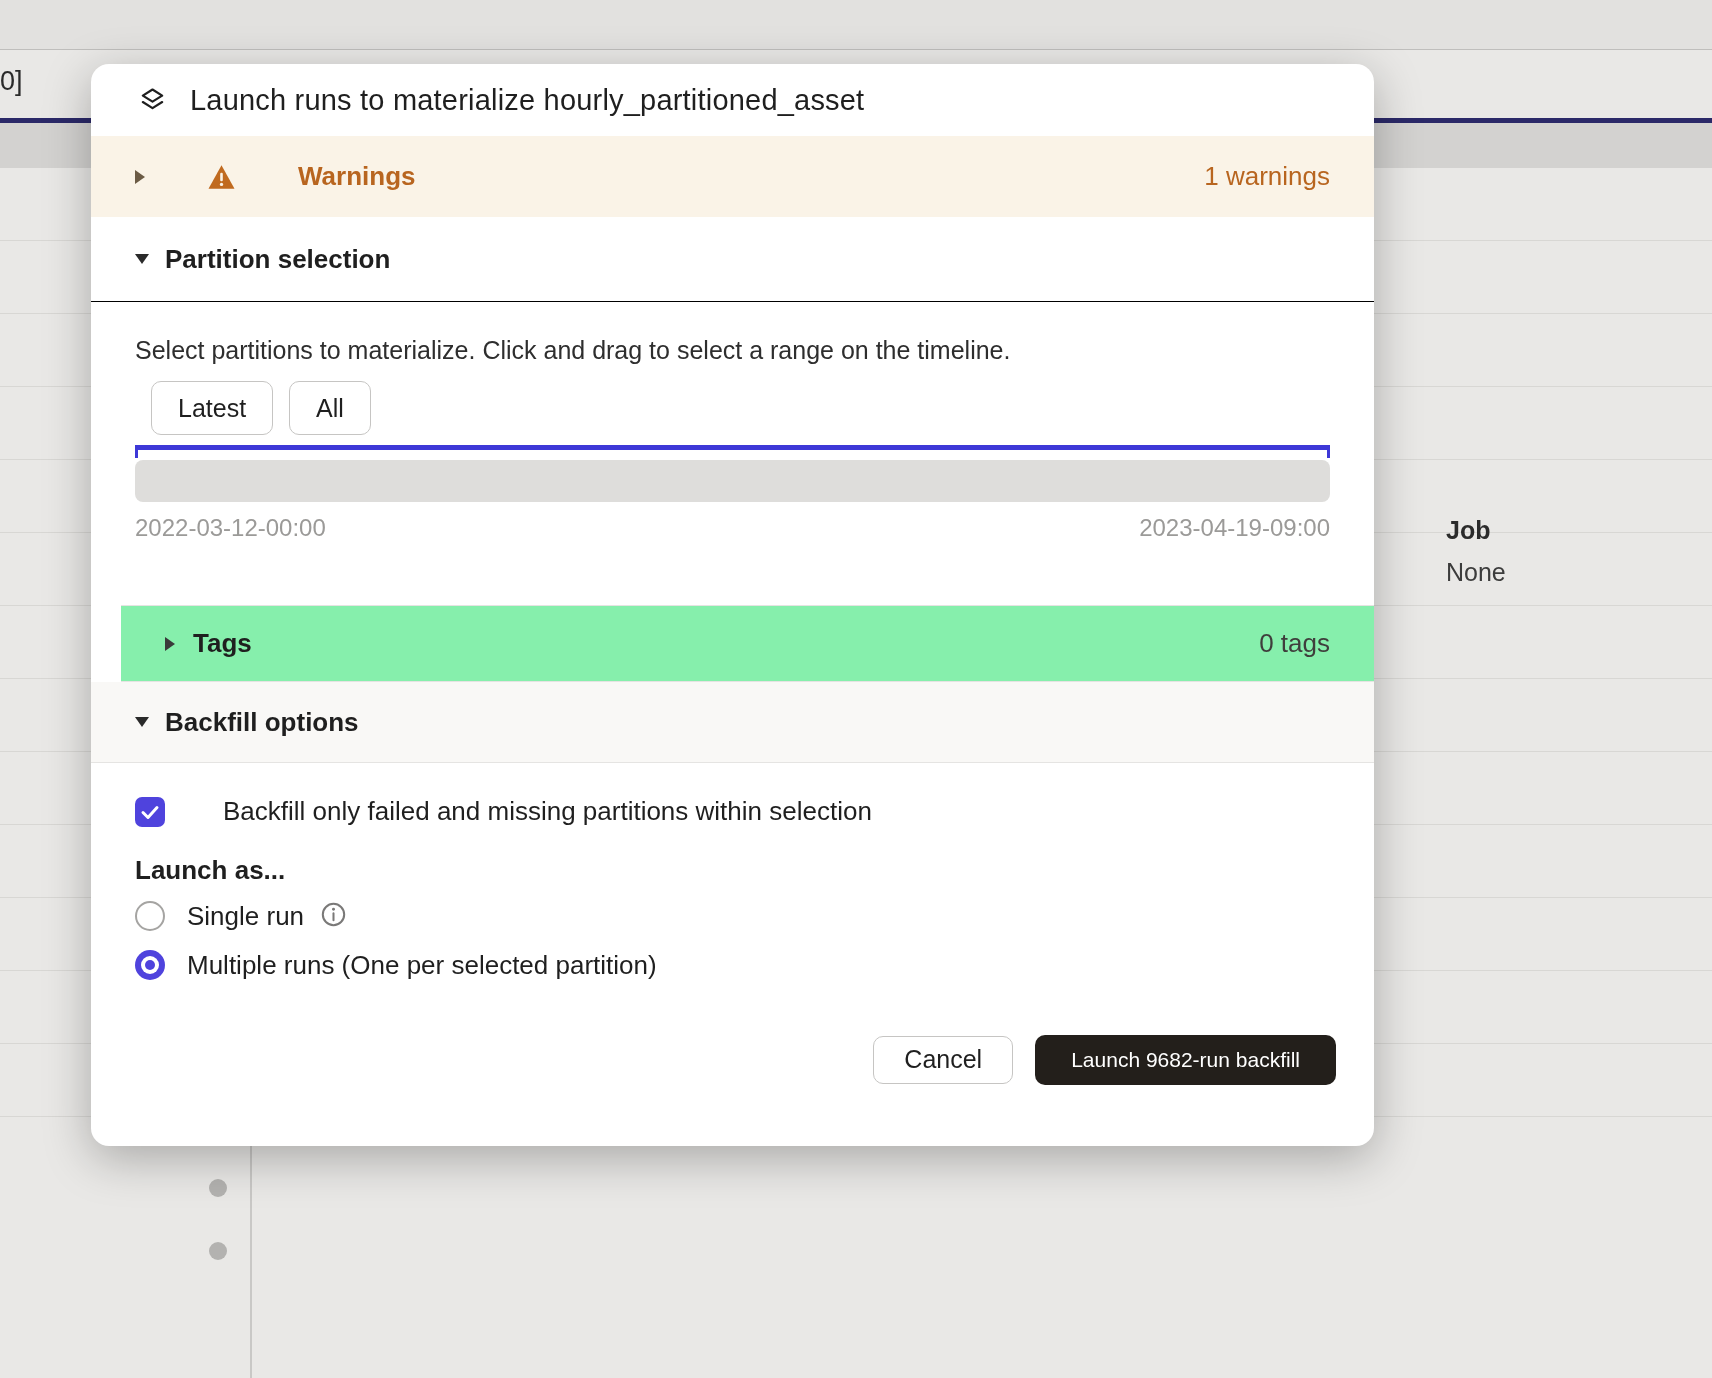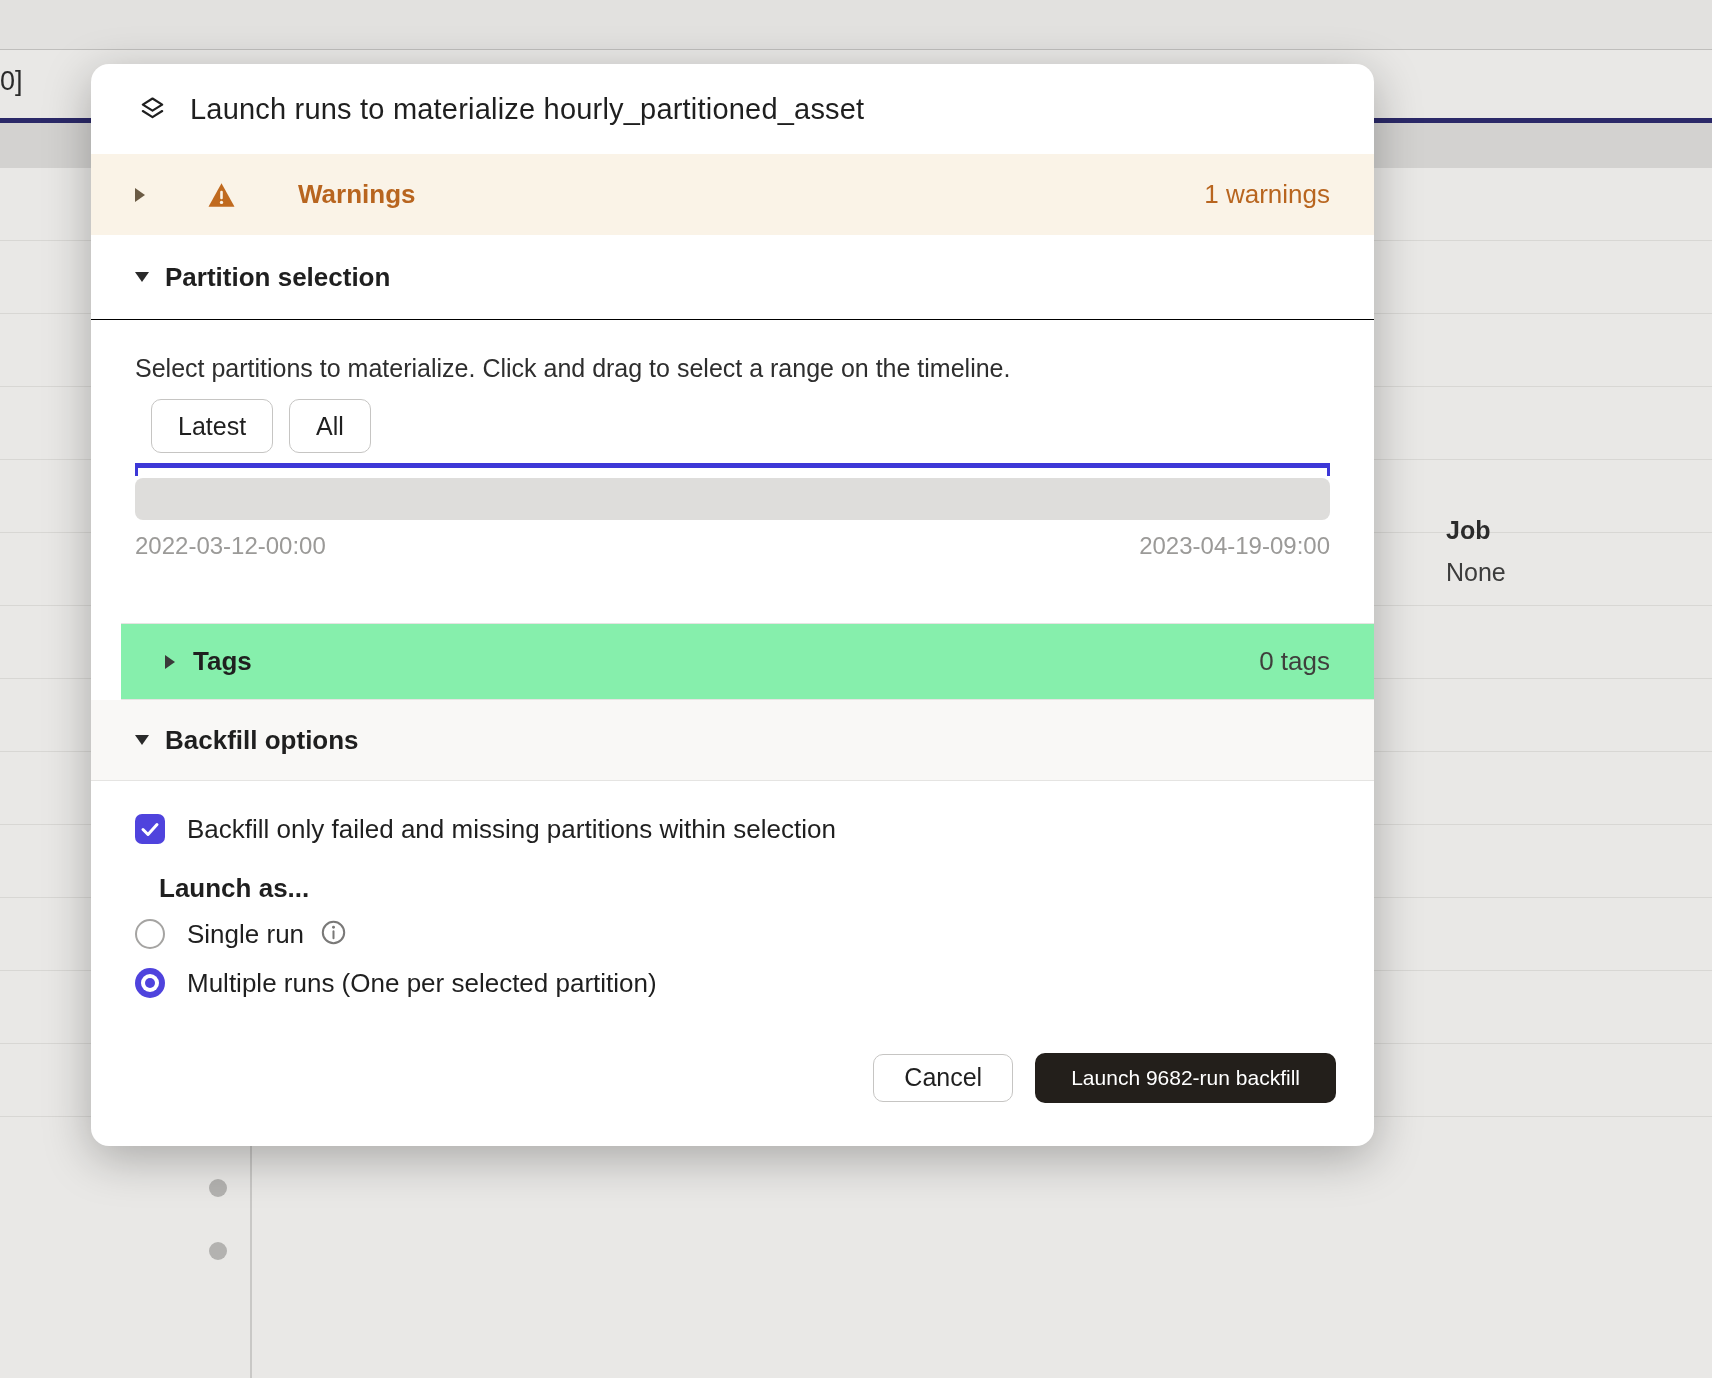--- a/index.html
+++ b/index.html
@@ -26,21 +26,21 @@
   .bg-vline { position:absolute; left:250px; top:1146px; width:2px; height:232px; background:#C9C8C6; }
   .bg-dot { position:absolute; width:18px; height:18px; border-radius:50%; background:#B3B2B0; }
   .bg-dot.d1 { left:209px; top:1179px; }
   .bg-dot.d2 { left:209px; top:1242px; }
 
   
   .dialog { position:absolute; left:91px; top:64px; width:1283px; height:1082px;
     background:#FFFFFF; border-radius:18px; box-shadow:0 12px 48px rgba(0,0,0,0.28);
     display:flex; flex-direction:column; overflow:hidden; }
 
-  .dlg-header { height:90px; display:flex; align-items:center; padding:0 46px; flex:none; }
+  .dlg-header { height:72px; display:flex; align-items:center; padding:0 46px; flex:none; }
   .dlg-header .ttl-icon { width:31px; height:31px; margin-right:22px; flex:none; }
   .dlg-title { font-size:29px; font-weight:500; color:#1F1F1F; letter-spacing:0.2px; }
 
   .dlg-warnings { height:81px; flex:none; background:#FAF3E7; display:flex; align-items:center; padding:0 44px;gap:44px; }
   .warn-caret { width:0; height:0; border-left:10px solid #6B5B45; border-top:7px solid transparent; border-bottom:7px solid transparent; flex:none; }
   .warn-tri { width:29px; height:26px; margin-left:18px; flex:none; }
   .warn-label { margin-left:18px; font-size:26px; font-weight:600; color:#B8651F; }
   .warn-count { margin-left:auto; font-size:26px; color:#B8651F; }
 
   .dlg-sec-header { height:85px; flex:none; display:flex; align-items:center; padding:0 44px;
@@ -72,25 +72,25 @@
 
   .dlg-tags { height:77px; flex:none; background:#86efac; border-top:1px solid #E5E4E2; border-bottom:1px solid #E5E4E2;
     display:flex; align-items:center; padding:0 44px;margin-left:30px; }
   .tags-title { margin-left:18px; font-size:26px; font-weight:600; color:#1F1F1F; }
   .tags-count { margin-left:auto; font-size:26px; color:#3F3E3C; }
 
   .dlg-backfill-header { height:81px; flex:none; background:#F9F8F6; border-bottom:1px solid #E5E4E2;
     display:flex; align-items:center; padding:0 44px; }
 
   .dlg-backfill-body { height:252px; flex:none; padding:33px 44px 0 44px; }
-  .chk-row { display:flex; align-items:flex-start; cursor:pointer; }
+  .chk-row { display:flex; align-items:flex-end; cursor:pointer;gap:36px; }
   .checkbox { width:30px; height:30px; border-radius:7px; background:#4F43DD; flex:none;
     display:flex; align-items:center; justify-content:center; }
   .chk-label { margin-left:22px; font-size:26px; color:#1F1F1F; }
-  .launch-as { margin-top:28px; font-size:26px; font-weight:600; color:#1F1F1F;margin-left:24px; }
+  .launch-as { margin-top:28px; font-size:26px; font-weight:600; color:#1F1F1F; }
   .radio-row { margin-top:15px; display:flex; align-items:flex-start; cursor:pointer; height:34px; }
   .radio { width:30px; height:30px; border-radius:50%; flex:none; }
   .radio.off { border:2.5px solid #A5A4A2; background:#FFFFFF; }
   .radio.on { background:#4F43DD; display:flex; align-items:center; justify-content:center; }
   .radio.on .mid { width:18px; height:18px; border-radius:50%; background:#FFFFFF; display:flex; align-items:center; justify-content:center; }
   .radio.on .dot { width:10px; height:10px; border-radius:50%; background:#4F43DD; }
   .radio-label { margin-left:22px; font-size:26px; color:#1F1F1F; }
   .info-icon { width:27px; height:27px; margin-left:16px; flex:none; }
 
   .dlg-footer { height:111px; flex:none; display:flex; align-items:center; justify-content:flex-end;

